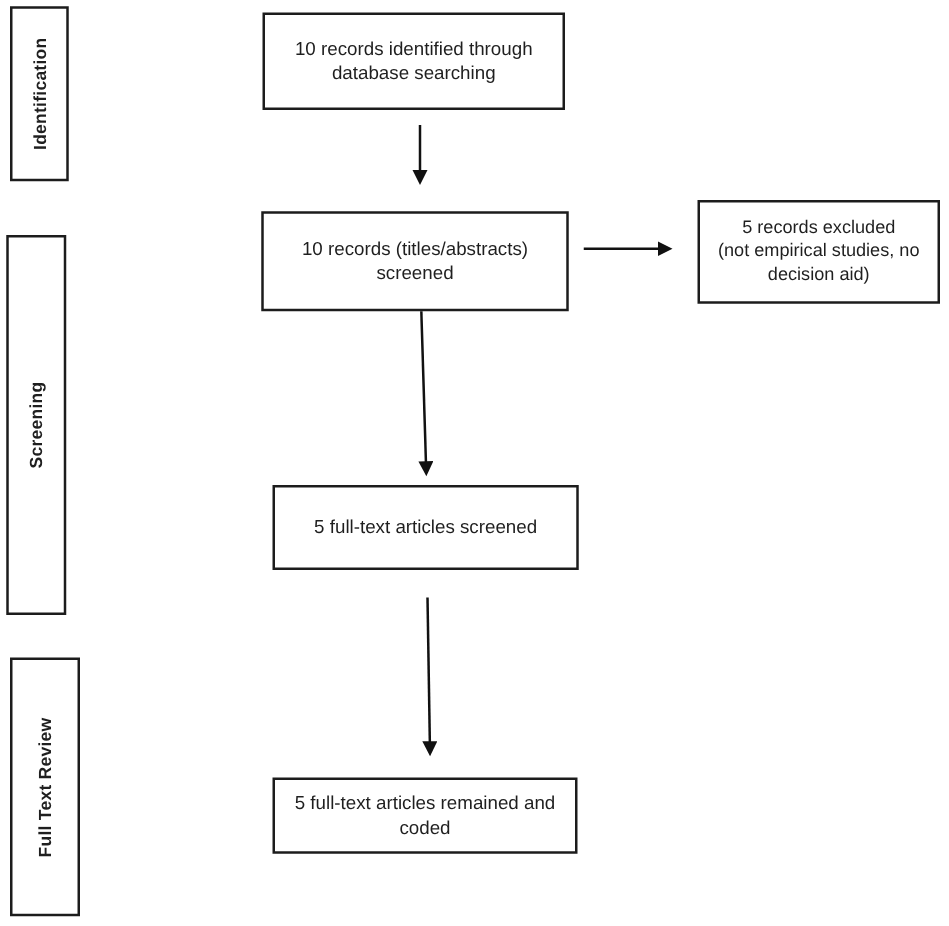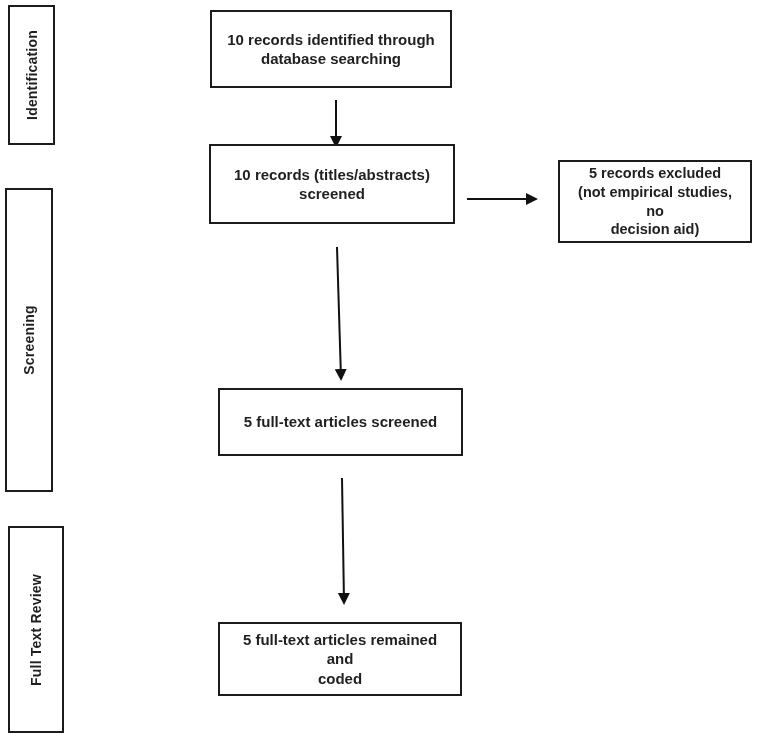--- a/index.html
+++ b/index.html
@@ -27,21 +27,21 @@
   .node {
     position: absolute;
     box-sizing: border-box;
     border: 2px solid #1c1c1c;
     background: #ffffff;
     display: flex;
     align-items: center;
     justify-content: center;
     text-align: center;
     font-size: 15px;
-    font-weight: 700;
+    font-weight: 400;
     line-height: 1.3;
     padding: 4px 10px;
   }
   .node .node-text {
     white-space: pre-line;
   }
   .stage {
     position: absolute;
     box-sizing: border-box;
     border: 2px solid #1c1c1c;
@@ -56,24 +56,24 @@
     font-size: 14px;
     font-weight: 600;
     letter-spacing: 0.2px;
   }
   
   #stage-identification { left: 8px;  top: 5px;   width: 47px; height: 140px; }
   #stage-screening      { left: 5px;  top: 188px; width: 48px; height: 304px; }
   #stage-fulltext       { left: 8px;  top: 526px; width: 56px; height: 207px; }
 
   #node-identified        { left: 210px; top: 10px;  width: 242px; height: 78px; }
-  #node-title-screened    { left: 209px; top: 144px; width: 246px; height: 80px; }
+  #node-title-screened    { left: 209px; top: 169px; width: 246px; height: 80px; }
   #node-excluded          { left: 558px; top: 160px; width: 194px; height: 83px; font-size: 14.5px; justify-content: center; }
   #node-fulltext-screened { left: 218px; top: 388px; width: 245px; height: 68px; text-align: center; }
-  #node-remained          { left: 218px; top: 622px; width: 244px; height: 74px; }
+  #node-remained          { left: 218px; top: 622px; width: 244px; height: 61px; }
 </style>
 </head>
 <body>
 
 <div class="canvas">
 
   <svg class="arrows" viewBox="0 0 759 741" xmlns="http://www.w3.org/2000/svg">
     <defs>
       <marker id="arrowhead" markerUnits="userSpaceOnUse" markerWidth="14" markerHeight="14" refX="9" refY="6" orient="auto">
         <path d="M0,0 L12,6 L0,12 Z" fill="#111111"></path>

